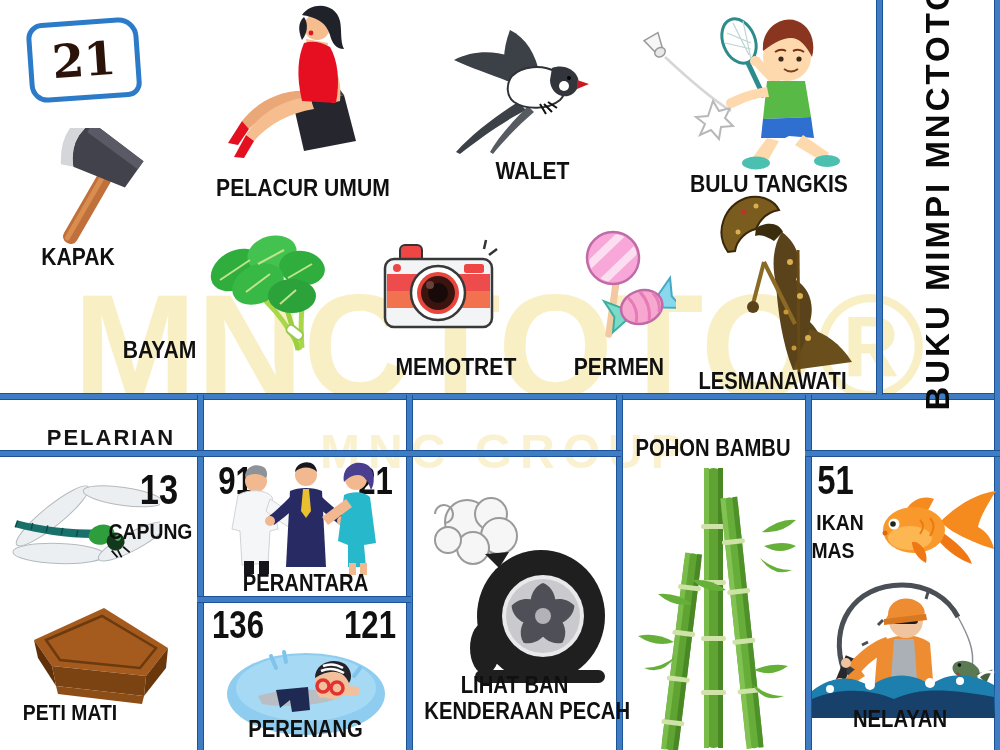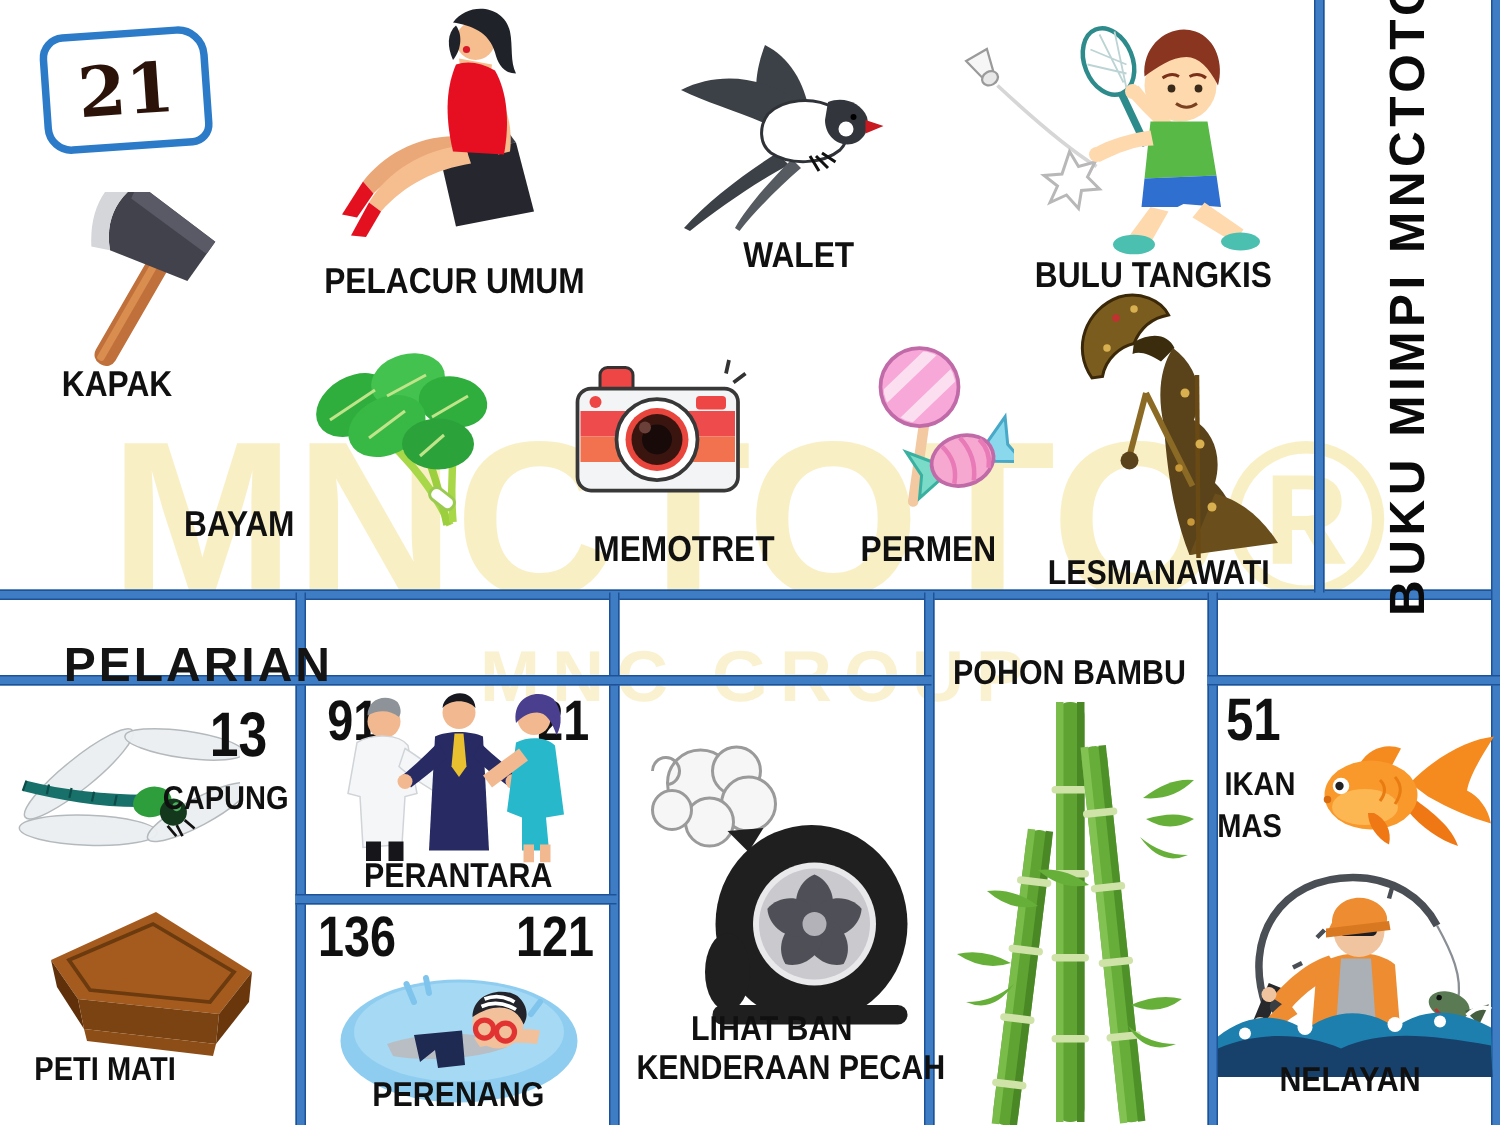--- a/index.html
+++ b/index.html
@@ -180,21 +180,21 @@
 
   <div class="abs hlbl txt" style="left:18px;top:243px;width:120px;text-align:center;font-size:24px;">KAPAK</div>
   <div class="abs hlbl txt" style="left:205px;top:174px;width:185px;text-align:center;font-size:24px;">PELACUR UMUM</div>
   <div class="abs hlbl txt" style="left:480px;top:157px;width:105px;text-align:center;font-size:24px;">WALET</div>
   <div class="abs hlbl txt" style="left:680px;top:170px;width:165px;text-align:center;font-size:24px;">BULU TANGKIS</div>
   <div class="abs hlbl txt" style="left:112px;top:336px;width:95px;text-align:center;font-size:24px;">BAYAM</div>
   <div class="abs hlbl txt" style="left:388px;top:353px;width:125px;text-align:center;font-size:24px;">MEMOTRET</div>
   <div class="abs hlbl txt" style="left:568px;top:353px;width:95px;text-align:center;font-size:24px;">PERMEN</div>
   <div class="abs hlbl txt" style="left:680px;top:368px;width:185px;text-align:center;font-size:23px;">LESMANAWATI</div>
 
-  <div class="abs hdr txt" style="left:0;top:425px;width:222px;font-size:32px;text-align:right;">PELARIAN</div>
+  <div class="abs hdr txt" style="left:0;top:425px;width:222px;font-size:22px;">PELARIAN</div>
   <div class="abs hlbl txt" style="left:618px;top:435px;width:190px;text-align:center;font-size:23px;">POHON BAMBU</div>
 
   <svg style="left:2px;top:468px;" width="158" height="118" viewBox="0 0 158 118">
     <g transform="rotate(-14 85 62)">
       <ellipse cx="55" cy="40" rx="46" ry="10" transform="rotate(-25 55 40)" fill="#eceff1" opacity="0.95" stroke="#b0b6ba"></ellipse>
       <ellipse cx="128" cy="38" rx="40" ry="9" transform="rotate(22 128 38)" fill="#eceff1" opacity="0.95" stroke="#b0b6ba"></ellipse>
       <ellipse cx="52" cy="78" rx="46" ry="10" transform="rotate(16 52 78)" fill="#eceff1" opacity="0.95" stroke="#b0b6ba"></ellipse>
       <ellipse cx="126" cy="84" rx="38" ry="9" transform="rotate(-14 126 84)" fill="#eceff1" opacity="0.95" stroke="#b0b6ba"></ellipse>
       <path d="M94 64 C70 58 42 48 20 36 L16 42 C38 54 66 66 92 72 Z" fill="#17706a"></path>
       <path d="M20 36 l-4 6 M34 42 l-3 6 M48 48 l-3 6 M62 54 l-3 6 M76 60 l-3 6" stroke="#0d4c48" stroke-width="1.5"></path>

